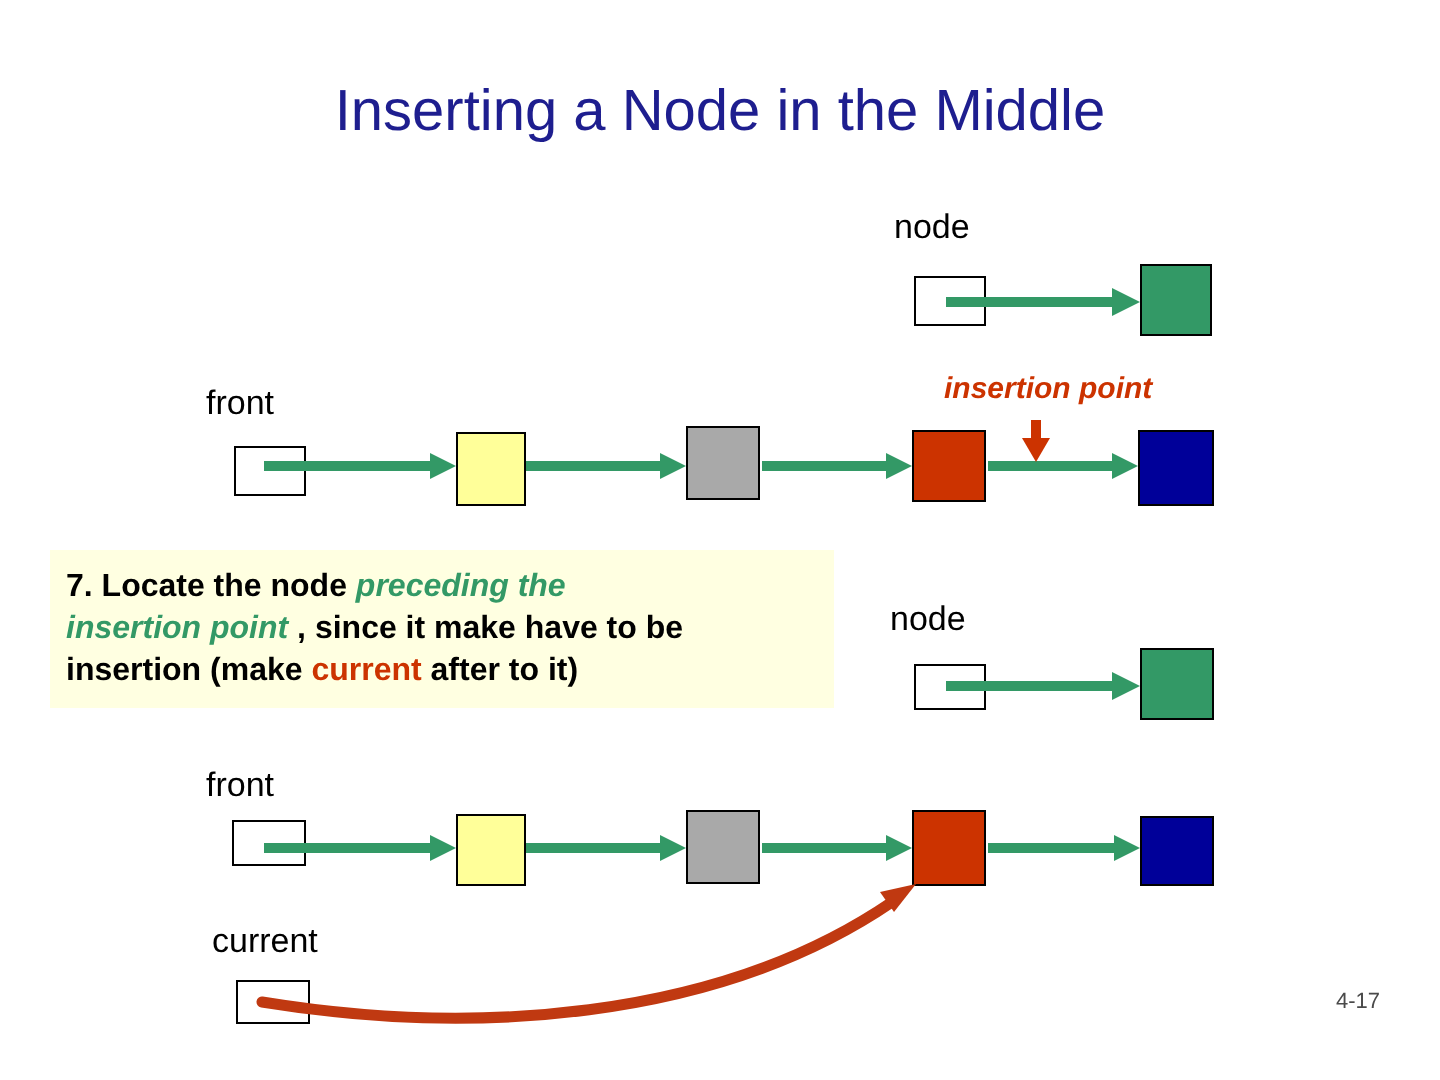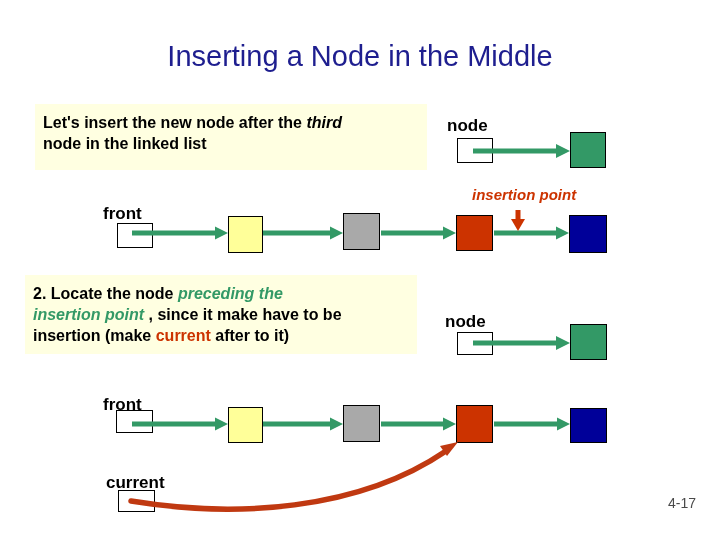--- a/index.html
+++ b/index.html
@@ -15,65 +15,61 @@
     position:absolute;background:#ffffe1;color:#000;
     font-size:16px;line-height:21px;font-weight:bold;
     padding:8px 8px;box-sizing:border-box;
   }
   #callout1{left:35px;top:104px;width:392px;height:66px;}
   #callout2{left:25px;top:275px;width:392px;height:79px;}
   .em-italic{font-style:italic;}
   .em-green{color:#339966;font-style:italic;margin-top:13px;}
   .em-red{color:#cc3300;}
   .lbl{
-    position:absolute;font-size:17px;font-weight:bold;color:#000;margin-top:12px;
+    position:absolute;font-size:17px;font-weight:normal;color:#000;
   }
   .lbl-insert{
     position:absolute;font-size:15px;font-weight:bold;font-style:italic;color:#cc3300;
   }
   .box{
     position:absolute;border:1px solid #000;box-sizing:border-box;z-index:1;
   }
   .c-white{background:#ffffff;}
   .c-yellow{background:#ffff99;}
   .c-gray{background:#a9a9a9;}
   .c-red{background:#cc3300;}
   .c-blue{background:#000099;}
   .c-green{background:#339966;}
   #arrows{position:absolute;left:0;top:0;z-index:2;pointer-events:none;}
   .pagenum{
-    position:absolute;left:668px;top:495px;font-size:14px;color:#4a4a4a;font-weight:400;
+    position:absolute;left:668px;top:495px;font-size:11px;color:#4a4a4a;font-weight:400;
   }
 </style>
 </head>
 <body>
 
 <div id="slide">
 
   <div class="title">Inserting a Node in the Middle</div>
 
-  <div class="callout" id="callout1">
-    <span>Let's insert the new node after the </span><span class="em-italic">third</span><br>
-    <span>node in the linked list</span>
-  </div>
 
   <div class="lbl" style="left:447px;top:104px;">node</div>
   <div class="box c-white" style="left:457px;top:138px;width:36px;height:25px;"></div>
   <div class="box c-green" style="left:570px;top:132px;width:36px;height:36px;"></div>
 
   <div class="lbl" style="left:103px;top:192px;">front</div>
   <div class="lbl-insert" style="left:472px;top:186px;">insertion point</div>
   <div class="box c-white" style="left:117px;top:223px;width:36px;height:25px;"></div>
   <div class="box c-yellow" style="left:228px;top:216px;width:35px;height:37px;"></div>
   <div class="box c-gray" style="left:343px;top:213px;width:37px;height:37px;"></div>
   <div class="box c-red" style="left:456px;top:215px;width:37px;height:36px;"></div>
   <div class="box c-blue" style="left:569px;top:215px;width:38px;height:38px;"></div>
 
   <div class="callout" id="callout2">
-    <span>2. Locate the node </span><span class="em-green">preceding the</span><br>
+    <span>7. Locate the node </span><span class="em-green">preceding the</span><br>
     <span class="em-green">insertion point</span><span> , since it make have to be</span><br>
     <span>insertion (make </span><span class="em-red" style="font-style:normal">current</span><span> after to it)</span>
   </div>
 
   <div class="lbl" style="left:445px;top:300px;">node</div>
   <div class="box c-white" style="left:457px;top:332px;width:36px;height:23px;"></div>
   <div class="box c-green" style="left:570px;top:324px;width:37px;height:36px;"></div>
 
   <div class="lbl" style="left:103px;top:383px;">front</div>
   <div class="box c-white" style="left:116px;top:410px;width:37px;height:23px;"></div>

